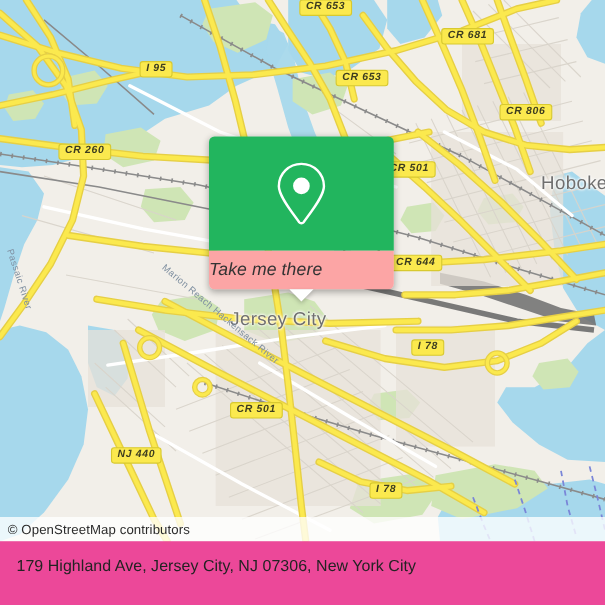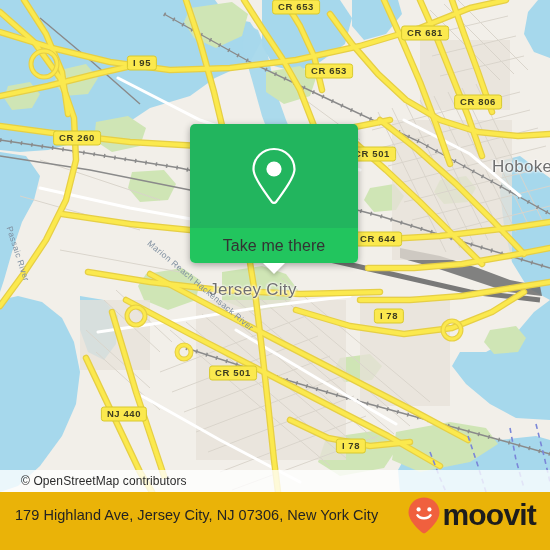--- a/index.html
+++ b/index.html
@@ -37,20 +37,21 @@
     background: #fbe94e;
     border: 1.5px solid #d8c92f;
     border-radius: 3px;
     color: #3d3d20;
     font-size: 9.5px;
     font-weight: bold;
     letter-spacing: .6px;
     padding: 0 5px 2px 5px;
     line-height: 11px;
     transform: translate(-50%, -50%);
+    font-style: italic;
   }
   
   .place {
     color: #6f6f6f;
     font-size: 17px;
     letter-spacing: .3px;
     transform: translate(-50%, -50%);
     text-shadow: 0 0 3px #fff, 0 0 3px #fff, 0 0 2px #fff;
   }
   .river {
@@ -74,25 +75,25 @@
     height: 104px;
     background: #22b55e;
     border-radius: 5px 5px 0 0;
     display: flex;
     align-items: center;
     justify-content: center;
   }
   #callout-bottom {
     position: relative;
     height: 35px;
-    background: #22c55e;
+    background: #fca5a5;
     border-radius: 0 0 5px 5px;
     display: flex;
     align-items: center;
-    justify-content: center;
+    font-style: italic;
   }
   #callout-label {
     color: #333333;
     font-size: 16px;
     letter-spacing: .1px;
   }
   #callout-notch {
     position: absolute;
     left: 50%; top: 100%;
     width: 0; height: 0;
@@ -110,30 +111,30 @@
     width: 550px;
     height: 22px;
     background: rgba(255,255,255,0.78);
     display: flex;
     align-items: center;
     z-index: 30;
   }
   #attribution-text {
     font-size: 12px;
     color: #2b2b2b;
-    padding-left: 21px;
+    padding-left: 7px;
     letter-spacing: .1px;
   }
 
   
   #footer {
     position: absolute;
     left: 0; top: 492px;
     width: 550px; height: 58px;
-    background: #eab308;
+    background: #ec4899;
     display: flex;
     align-items: center;
     justify-content: space-between;
     box-sizing: border-box;
     padding: 0 14px 12px 15px;
   }
   #footer-address {
     font-size: 14.5px;
     color: #232323;
     line-height: 19px;
@@ -441,26 +442,15 @@
     </div>
 
     <div id="attribution">
       <span id="attribution-text">© OpenStreetMap contributors</span>
     </div>
   </div>
 
   <div id="footer">
     <div id="footer-address">179 Highland Ave, Jersey City, NJ 07306, New York City</div>
 
-    <div id="brand-logo">
-      <svg width="34" height="38" viewBox="0 0 34 38">
-        <path d="M17 1.5 C8.2 1.5 1.5 8.3 1.5 16.6 C1.5 24.6 11 33.5 15.4 36.8
-                 C16.4 37.5 17.6 37.5 18.6 36.8 C23 33.5 32.5 24.6 32.5 16.6
-                 C32.5 8.3 25.8 1.5 17 1.5 Z" fill="#f0603e"></path>
-        <circle cx="11.6" cy="13.4" r="2.1" fill="#ffffff"></circle>
-        <circle cx="22.4" cy="13.4" r="2.1" fill="#ffffff"></circle>
-        <path d="M10.4 19.2 C12.6 23.2 21.4 23.2 23.6 19.2" fill="none" stroke="#ffffff" stroke-width="2.4" stroke-linecap="round"></path>
-      </svg>
-      <span id="brand-wordmark">moovit</span>
-    </div>
   </div>
 
 </div>
 
 </body></html>

